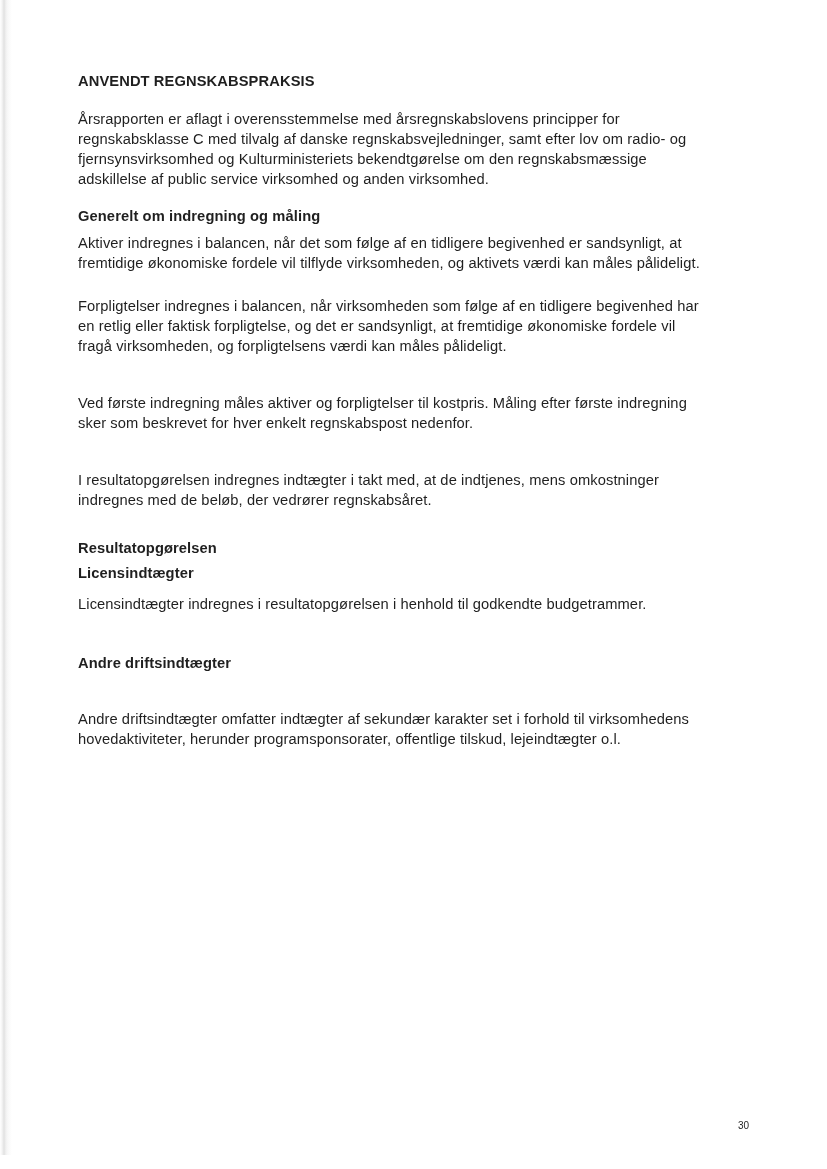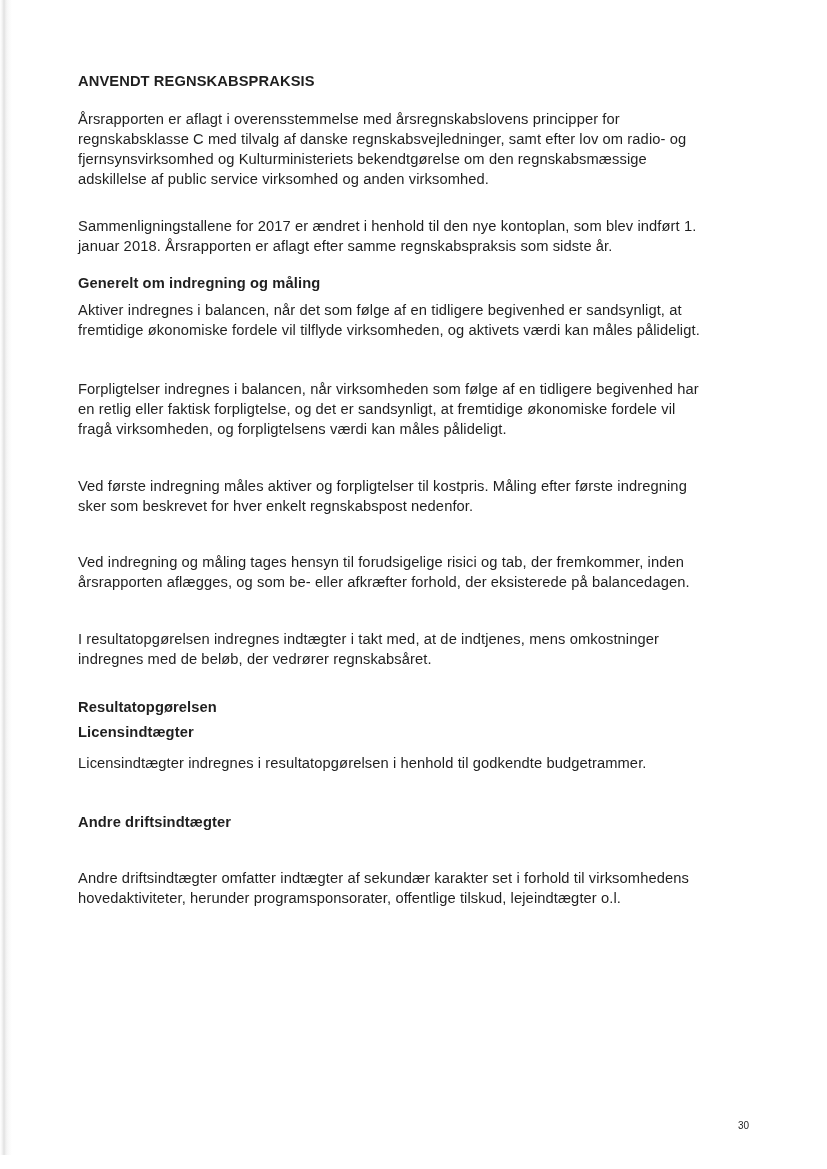--- a/index.html
+++ b/index.html
@@ -67,31 +67,29 @@
 <div class="page">
 
   <div class="scan-edge"></div>
 
   <div class="content">
 
     <h1>ANVENDT REGNSKABSPRAKSIS</h1>
 
     <p style="margin-top:18px">Årsrapporten er aflagt i overensstemmelse med årsregnskabslovens principper for regnskabsklasse C med tilvalg af danske regnskabsvejledninger, samt efter lov om radio- og fjernsynsvirksomhed og Kulturministeriets bekendtgørelse om den regnskabsmæssige adskillelse af public service virksomhed og anden virksomhed.</p>
 
-    <p style="margin-top:27px">Sammenligningstallene for 2017 er ændret i henhold til den nye kontoplan, som blev indført 1. januar 2018. Årsrapporten er aflagt efter samme regnskabspraksis som sidste år.</p>
 
     <h2 style="margin-top:17px">Generelt om indregning og måling</h2>
 
     <p style="margin-top:7px">Aktiver indregnes i balancen, når det som følge af en tidligere begivenhed er sandsynligt, at fremtidige økonomiske fordele vil tilflyde virksomheden, og aktivets værdi kan måles pålideligt.</p>
 
-    <p style="margin-top:39px">Forpligtelser indregnes i balancen, når virksomheden som følge af en tidligere begivenhed har en retlig eller faktisk forpligtelse, og det er sandsynligt, at fremtidige økonomiske fordele vil fragå virksomheden, og forpligtelsens værdi kan måles pålideligt.</p>
+    <p style="margin-top:23px">Forpligtelser indregnes i balancen, når virksomheden som følge af en tidligere begivenhed har en retlig eller faktisk forpligtelse, og det er sandsynligt, at fremtidige økonomiske fordele vil fragå virksomheden, og forpligtelsens værdi kan måles pålideligt.</p>
 
     <p style="margin-top:37px">Ved første indregning måles aktiver og forpligtelser til kostpris. Måling efter første indregning sker som beskrevet for hver enkelt regnskabspost nedenfor.</p>
 
-    <p style="margin-top:36px">Ved indregning og måling tages hensyn til forudsigelige risici og tab, der fremkommer, inden årsrapporten aflægges, og som be- eller afkræfter forhold, der eksisterede på balancedagen.</p>
 
     <p style="margin-top:37px">I resultatopgørelsen indregnes indtægter i takt med, at de indtjenes, mens omkostninger indregnes med de beløb, der vedrører regnskabsåret.</p>
 
     <h2 style="margin-top:28px">Resultatopgørelsen</h2>
 
     <h2 style="margin-top:5px">Licensindtægter</h2>
 
     <p style="margin-top:11px">Licensindtægter indregnes i resultatopgørelsen i henhold til godkendte budgetrammer.</p>
 
     <h2 style="margin-top:39px">Andre driftsindtægter</h2>

